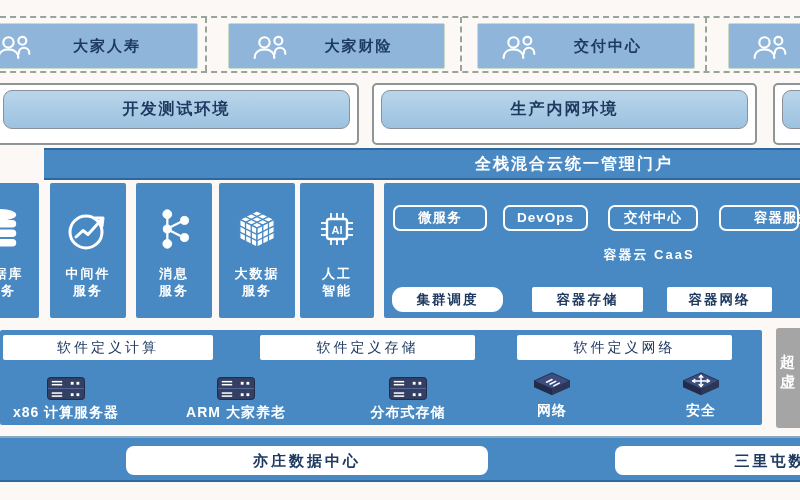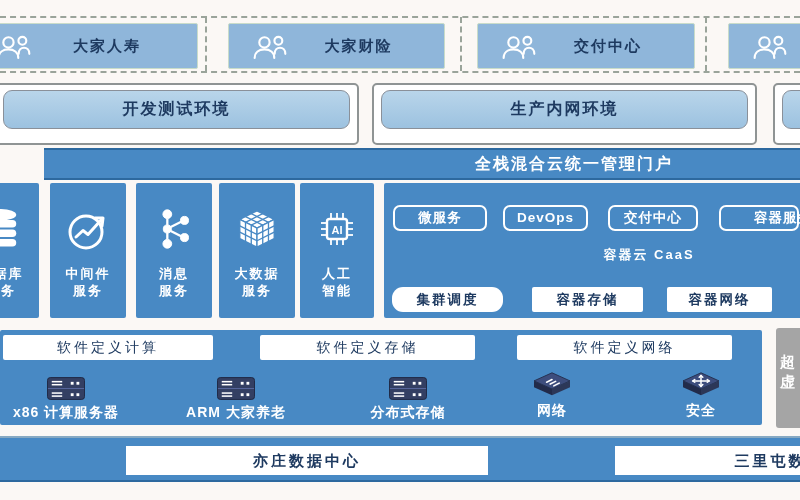--- a/index.html
+++ b/index.html
@@ -83,21 +83,21 @@
     left:776px;top:328px;width:60px;height:100px;background:#a5a5a5;border-radius:3px;
     color:#fff;font-weight:bold;font-size:15px;line-height:20px;
     padding:24px 0 0 4px;box-sizing:border-box;
   }
   
   .dc-bar{
     left:0;top:436px;width:800px;height:46px;background:#4889c4;
     border-top:2px solid #87a9c2;border-bottom:2px solid #2d699f;box-sizing:border-box;
   }
   .dc-box{
-    position:absolute;top:8px;height:29px;background:#fff;border-radius:0;
+    position:absolute;top:8px;height:29px;background:#fff;border-radius:8px;
     color:#1e3a60;font-weight:bold;font-size:15px;text-align:center;
     line-height:29px;letter-spacing:3px;white-space:nowrap;
   }
 </style>
 </head>
 <body>
 
 <div id="canvas">
 
   <div class="abs dash-h" style="left:0;top:16px;width:800px;"></div>

